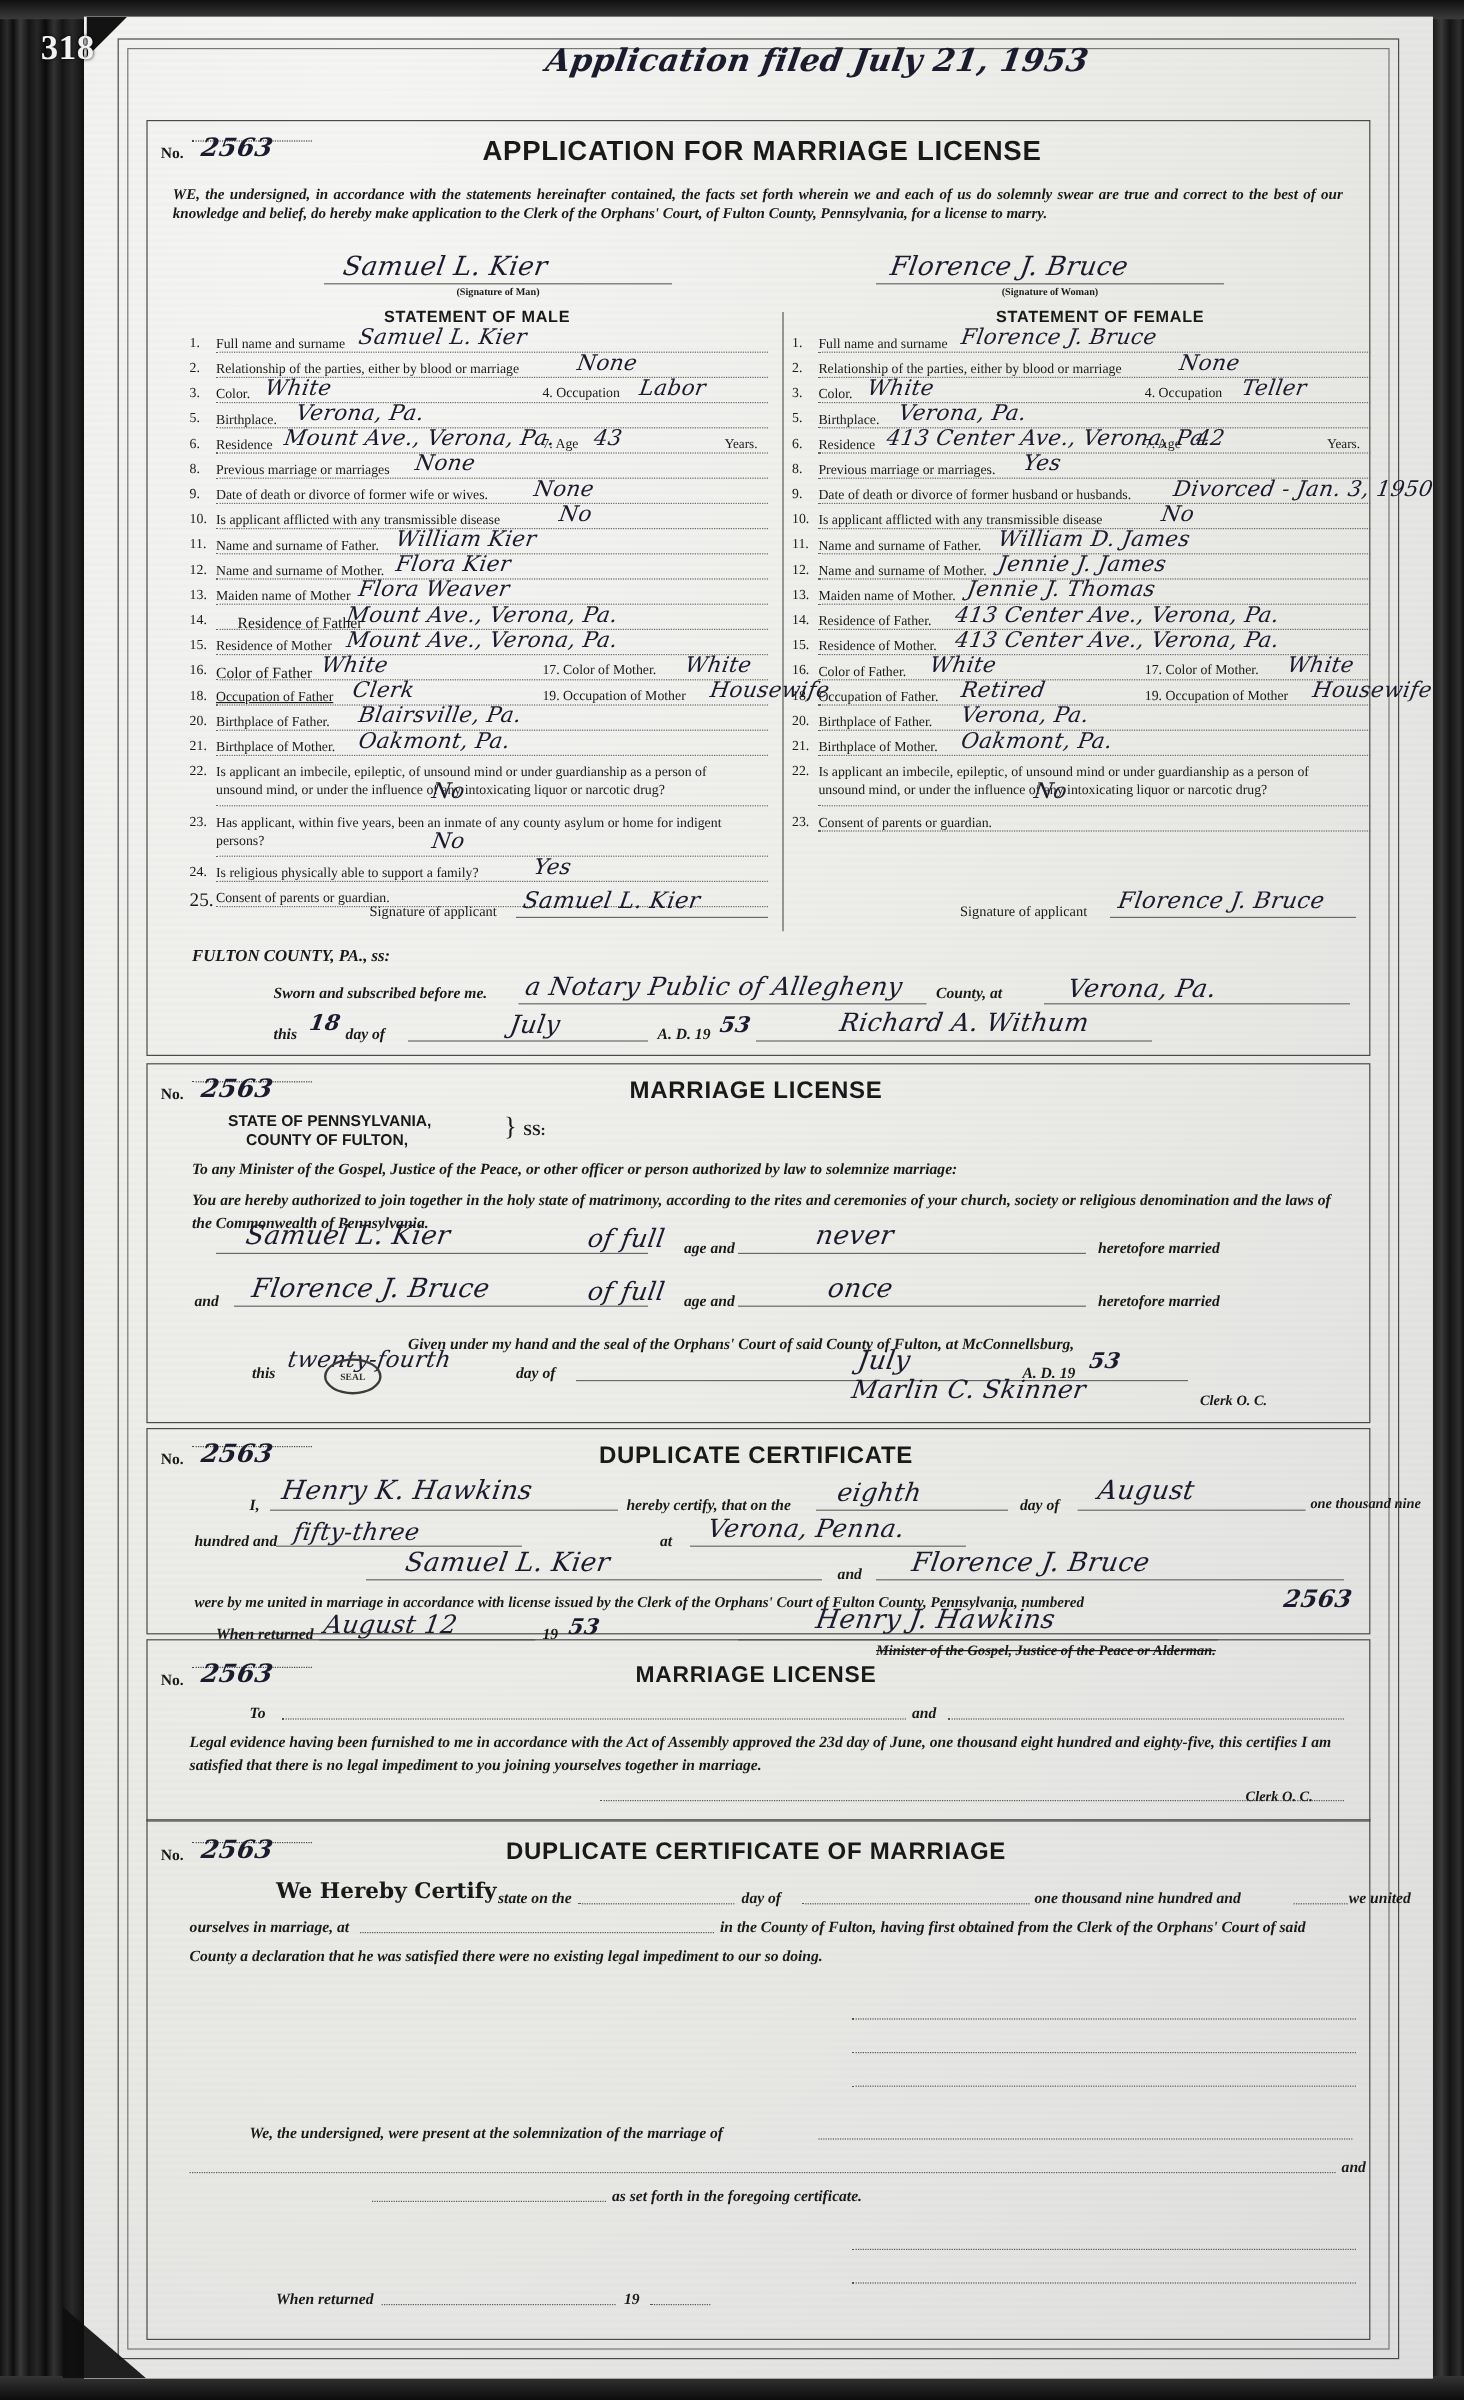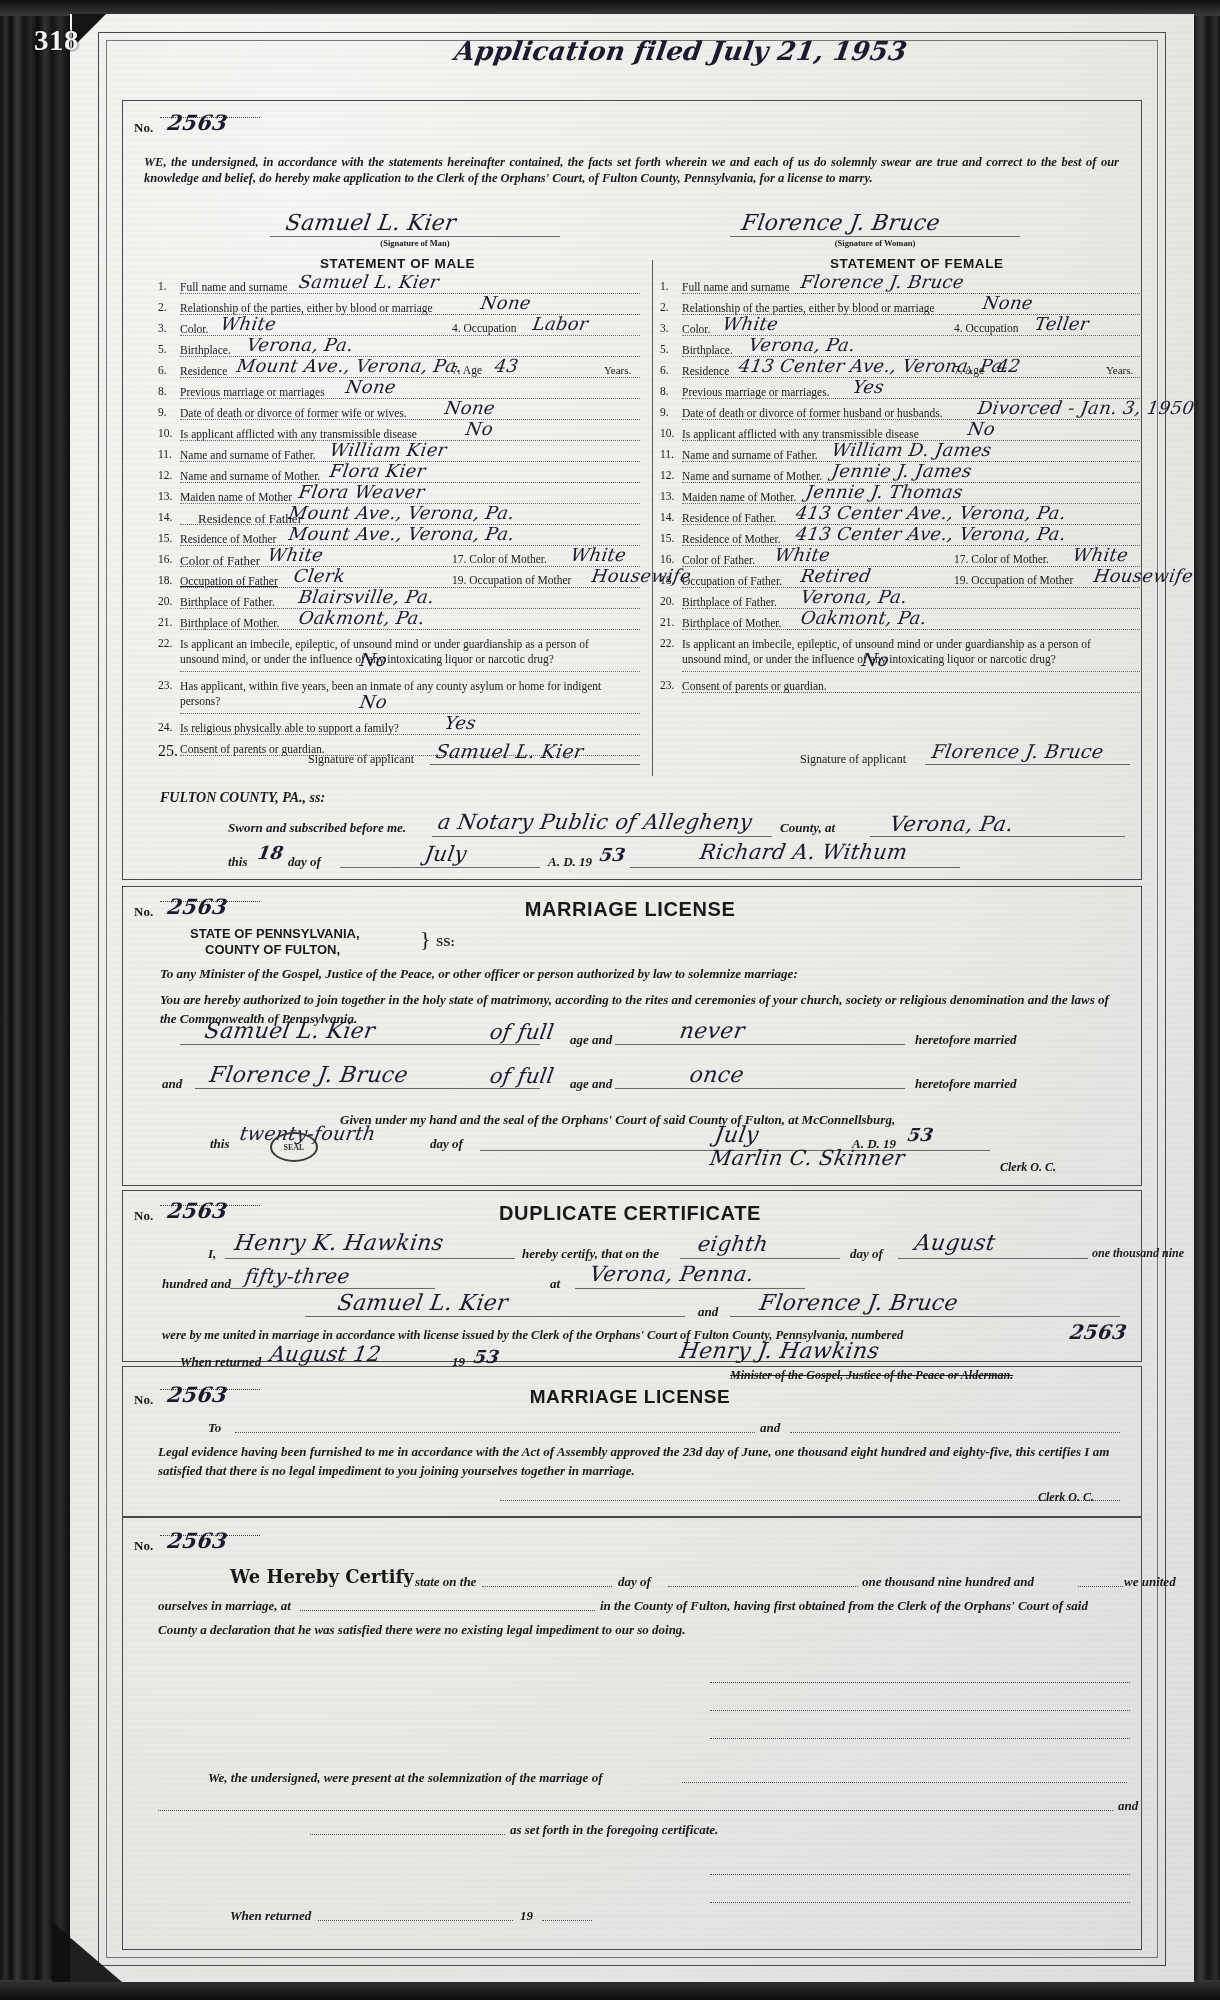--- a/index.html
+++ b/index.html
@@ -64,20 +64,21 @@
       <div class="frame thin" style="left:36px;top:26px;width:1050px;height:1916px;"></div>
 
       <div class="hw b" style="position:absolute;left:385px;top:22px;font-size:26px;">Application filed July 21, 1953</div>
 
       <div class="frame" style="left:52px;top:86px;width:1018px;height:778px;"></div>
 
       <div style="position:absolute;left:64px;top:106px;font-size:13px;" class="bold">No.</div>
       <div style="position:absolute;left:90px;top:103px;width:100px;border-bottom:1px dotted #444;"></div>
       <div class="hw b" style="position:absolute;left:98px;top:96px;font-size:21px;">2563</div>
 
+      <div class="sec-title" style="position:absolute;left:300px;top:98px;width:530px;text-align:center;font-size:23px;font-family:'Liberation Sans',sans-serif;">APPLICATION FOR MARRIAGE LICENSE</div>
 
       <div class="bold ital" style="position:absolute;left:74px;top:140px;width:975px;font-size:12.5px;line-height:16px;text-align:justify;">WE, the undersigned, in accordance with the statements hereinafter contained, the facts set forth wherein we and each of us do solemnly swear are true and correct to the best of our knowledge and belief, do hereby make application to the Clerk of the Orphans' Court, of Fulton County, Pennsylvania, for a license to marry.</div>
 
       <div class="line" style="position:absolute;left:200px;top:222px;width:290px;"></div>
       <div class="hw" style="position:absolute;left:216px;top:196px;font-size:22px;">Samuel L. Kier</div>
       <div style="position:absolute;left:200px;top:224px;width:290px;text-align:center;font-size:8.5px;font-weight:bold;">(Signature of Man)</div>
 
       <div class="line" style="position:absolute;left:660px;top:222px;width:290px;"></div>
       <div class="hw" style="position:absolute;left:672px;top:196px;font-size:22px;">Florence J. Bruce</div>
       <div style="position:absolute;left:660px;top:224px;width:290px;text-align:center;font-size:8.5px;font-weight:bold;">(Signature of Woman)</div>
@@ -474,20 +475,21 @@
       <div class="dots" style="position:absolute;left:720px;top:1404px;width:330px;height:14px;"></div>
 
       <div class="bold ital" style="position:absolute;left:88px;top:1428px;width:975px;font-size:13px;line-height:19px;">Legal evidence having been furnished to me in accordance with the Act of Assembly approved the 23d day of June, one thousand eight hundred and eighty-five, this certifies I am satisfied that there is no legal impediment to you joining yourselves together in marriage.</div>
       <div class="dots" style="position:absolute;left:430px;top:1472px;width:620px;height:14px;"></div>
       <div class="bold ital" style="position:absolute;left:968px;top:1476px;font-size:12px;">Clerk O. C.</div>
 
       <div class="frame" style="left:52px;top:1502px;width:1018px;height:432px;"></div>
       <div style="position:absolute;left:64px;top:1524px;font-size:13px;" class="bold">No.</div>
       <div style="position:absolute;left:90px;top:1521px;width:100px;border-bottom:1px dotted #444;"></div>
       <div class="hw b" style="position:absolute;left:98px;top:1514px;font-size:21px;">2563</div>
+      <div class="sec-title ctr" style="position:absolute;left:300px;top:1518px;width:520px;font-size:20px;font-family:'Liberation Sans',sans-serif;">DUPLICATE CERTIFICATE OF MARRIAGE</div>
 
       <div style="position:absolute;left:160px;top:1552px;font-size:18px;font-family:'DejaVu Serif',serif;font-weight:bold;">We Hereby Certify</div>
       <div class="bold ital" style="position:absolute;left:345px;top:1560px;font-size:13px;">state on the</div>
       <div class="dots" style="position:absolute;left:412px;top:1558px;width:130px;height:14px;"></div>
       <div class="bold ital" style="position:absolute;left:548px;top:1560px;font-size:13px;">day of</div>
       <div class="dots" style="position:absolute;left:598px;top:1558px;width:190px;height:14px;"></div>
       <div class="bold ital" style="position:absolute;left:792px;top:1560px;font-size:13px;">one thousand nine hundred and</div>
       <div class="dots" style="position:absolute;left:1008px;top:1558px;width:45px;height:14px;"></div>
       <div class="bold ital" style="position:absolute;left:1054px;top:1560px;font-size:13px;">we united</div>
 

